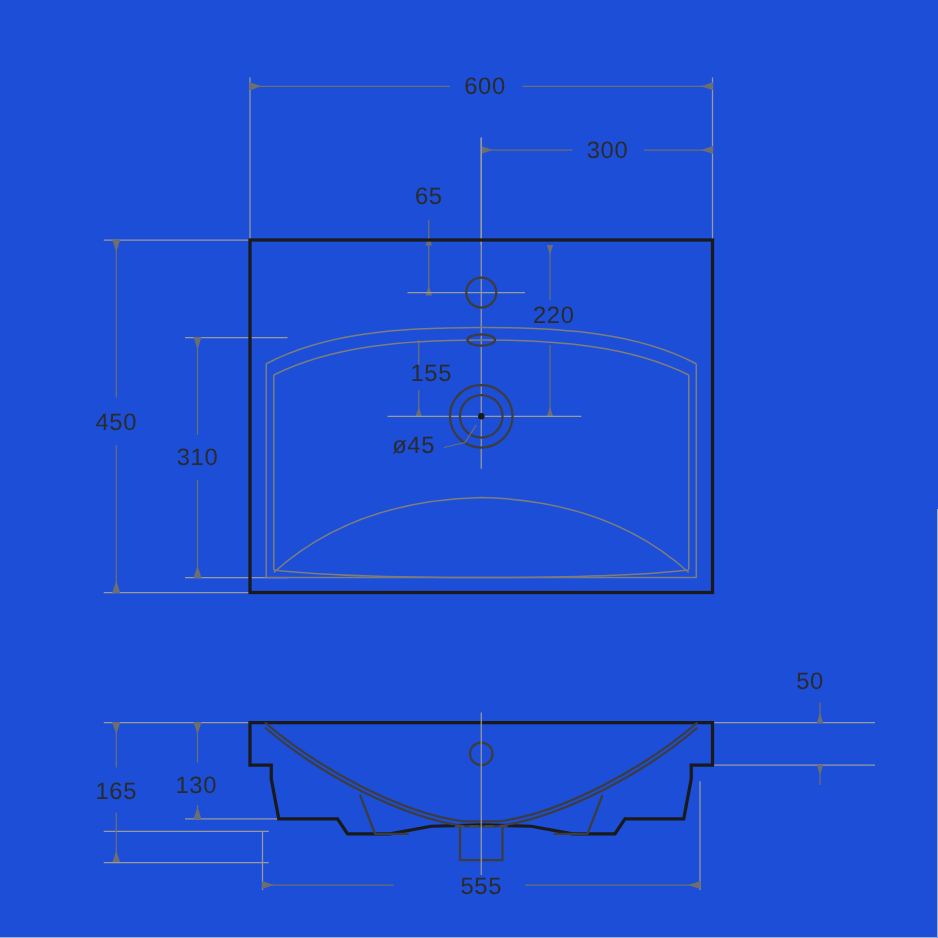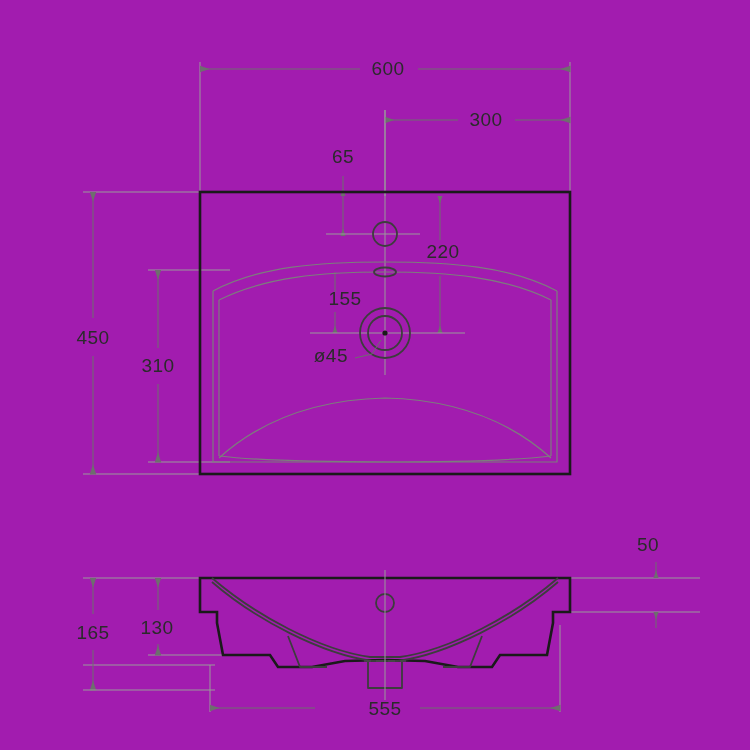--- a/index.html
+++ b/index.html
@@ -10,21 +10,21 @@
   body {
     width: 750px;
     height: 750px;
     font-family: "Liberation Sans", sans-serif;
     overflow: hidden;
   }
   #drawing-root {
     position: relative;
     width: 750px;
     height: 750px;
-    background: #a21caf;
+    background: #1d4ed8;
   }
   svg#tech-drawing {
     display: block;
     width: 750px;
     height: 750px;
   }
   .dim-text {
     font-family: "Liberation Sans", sans-serif;
     font-size: 19px;
     fill: #2b2b2b;

